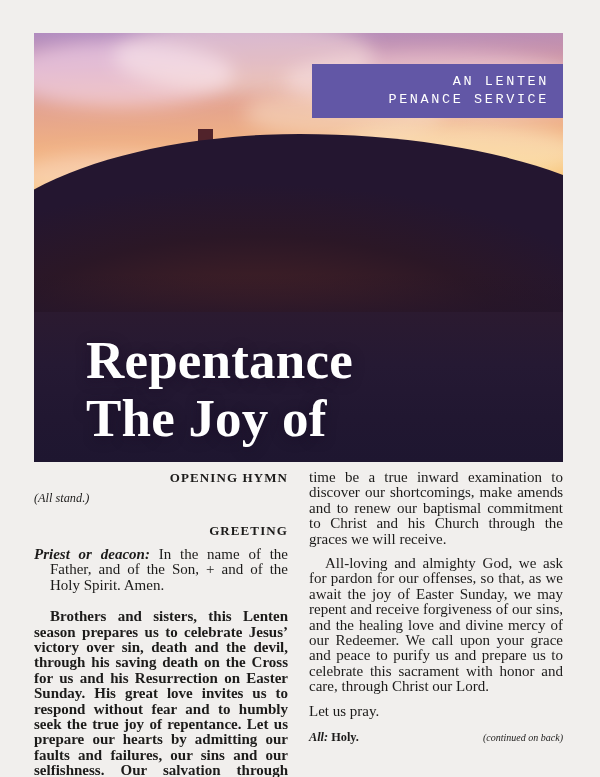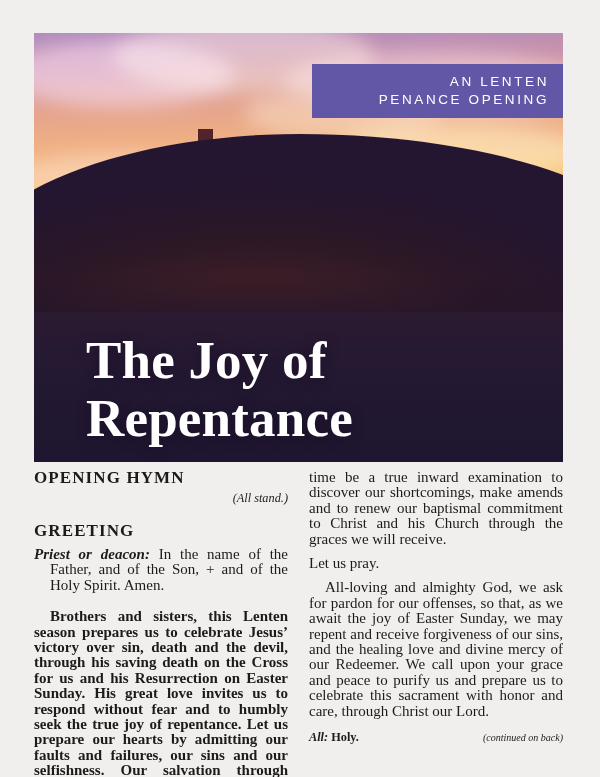--- a/index.html
+++ b/index.html
@@ -121,21 +121,21 @@
     top: 31px;
     width: 251px;
     height: 54px;
     background: #6257a6;
     box-sizing: border-box;
     padding: 9px 14px 0 0;
     text-align: right;
   }
   .banner-line {
     display: block;
-    font-family: Liberation Sans, sans-serif;
+    font-family: Liberation Mono, monospace;
     font-size: 13.5px;
     line-height: 18px;
     letter-spacing: 2.6px;
     color: #ffffff;
     font-weight: 400;
   }
 
   
   .hero-title {
     position: absolute;
@@ -155,32 +155,32 @@
     position: absolute;
     left: 34px;
     top: 470px;
     width: 529px;
     display: flex;
     gap: 21px;
   }
   .col { width: 254px; }
 
   .sec-head {
-    text-align: left;
-    font-size: 17px;
+    text-align: right;
+    font-size: 13px;
     letter-spacing: 1.1px;
     font-variant: small-caps;
     text-transform: uppercase;
     font-weight: 700;
     margin: 0 0 5px 0;
     line-height: 15px;
   }
   .sec-head.second { margin-top: 17px; }
   .stage {
-    text-align: right;
+    text-align: left;
     font-style: italic;
     font-size: 12.3px;
     margin: 0;
     line-height: 16px;
   }
   p.body {
     margin: 0;
     font-size: 15px;
     line-height: 15.4px;
     text-align: justify;
@@ -237,42 +237,42 @@
       <div class="h"></div>
   </div>
 
   <div class="hill2"></div>
   <div class="hill"></div>
   <div class="ground-fade"></div>
   <div class="ground"></div>
 
   <div class="banner">
     <span class="banner-line">AN LENTEN</span>
-    <span class="banner-line">PENANCE OPENING</span>
+    <span class="banner-line">PENANCE SERVICE</span>
   </div>
 
   <h1 class="hero-title">
+    <span>Repentance</span>
     <span>The Joy of</span>
-    <span>Repentance</span>
   </h1>
 </div>
 
 <div class="columns">
 
   <div class="col">
     <div class="sec-head">OPENING HYMN</div>
     <p class="stage">(All stand.)</p>
     <div class="sec-head second">GREETING</div>
     <p class="body hang"><span class="speaker">Priest or deacon:</span><span> In the name of the Father, and of the Son, + and of the Holy Spirit. Amen.</span></p>
     <p class="body indent">Brothers and sisters, this Lenten season prepares us to celebrate Jesus’ victory over sin, death and the devil, through his saving death on the Cross for us and his Resurrection on Easter Sunday. His great love invites us to respond without fear and to humbly seek the true joy of repentance. Let us prepare our hearts by admitting our faults and failures, our sins and our selfishness. Our salvation through Christ was first given to us in Baptism. May this blessed</p>
   </div>
 
   <div class="col">
     <p class="body">time be a true inward examination to discover our shortcomings, make amends and to renew our baptismal commitment to Christ and his Church through the graces we will receive.</p>
+    <p class="body prayer">All-loving and almighty God, we ask for pardon for our offenses, so that, as we await the joy of Easter Sunday, we may repent and receive forgiveness of our sins, and the healing love and divine mercy of our Redeemer. We call upon your grace and peace to purify us and prepare us to celebrate this sacrament with honor and care, through Christ our Lord.</p>
     <p class="body flush">Let us pray.</p>
-    <p class="body prayer">All-loving and almighty God, we ask for pardon for our offenses, so that, as we await the joy of Easter Sunday, we may repent and receive forgiveness of our sins, and the healing love and divine mercy of our Redeemer. We call upon your grace and peace to purify us and prepare us to celebrate this sacrament with honor and care, through Christ our Lord.</p>
     <div class="resp-line">
       <div class="resp-left"><span class="speaker-all">All:</span><span> Holy.</span></div>
       <div class="cont">(continued on back)</div>
     </div>
   </div>
 
 </div>
 
 </body></html>

